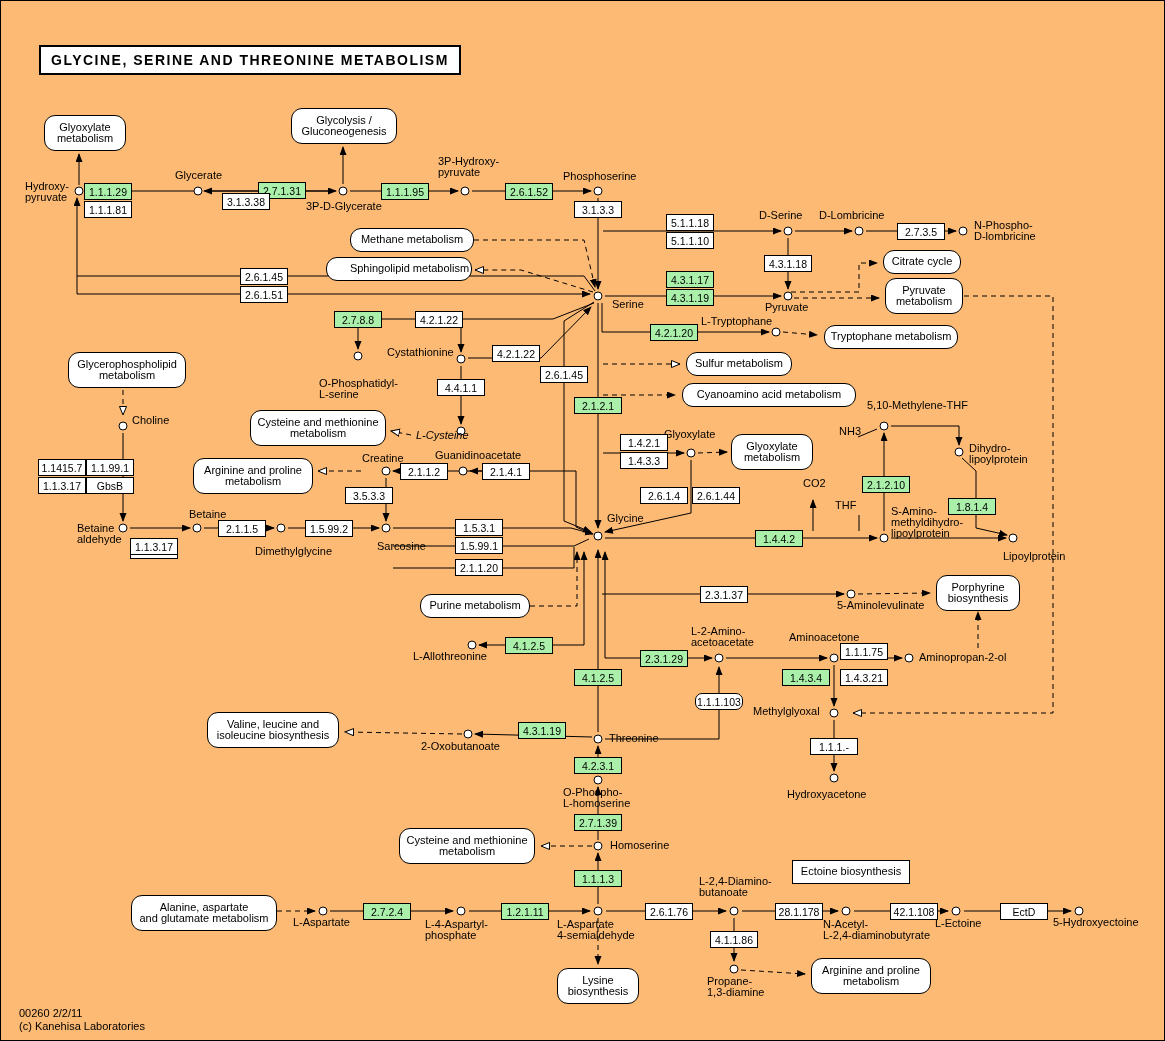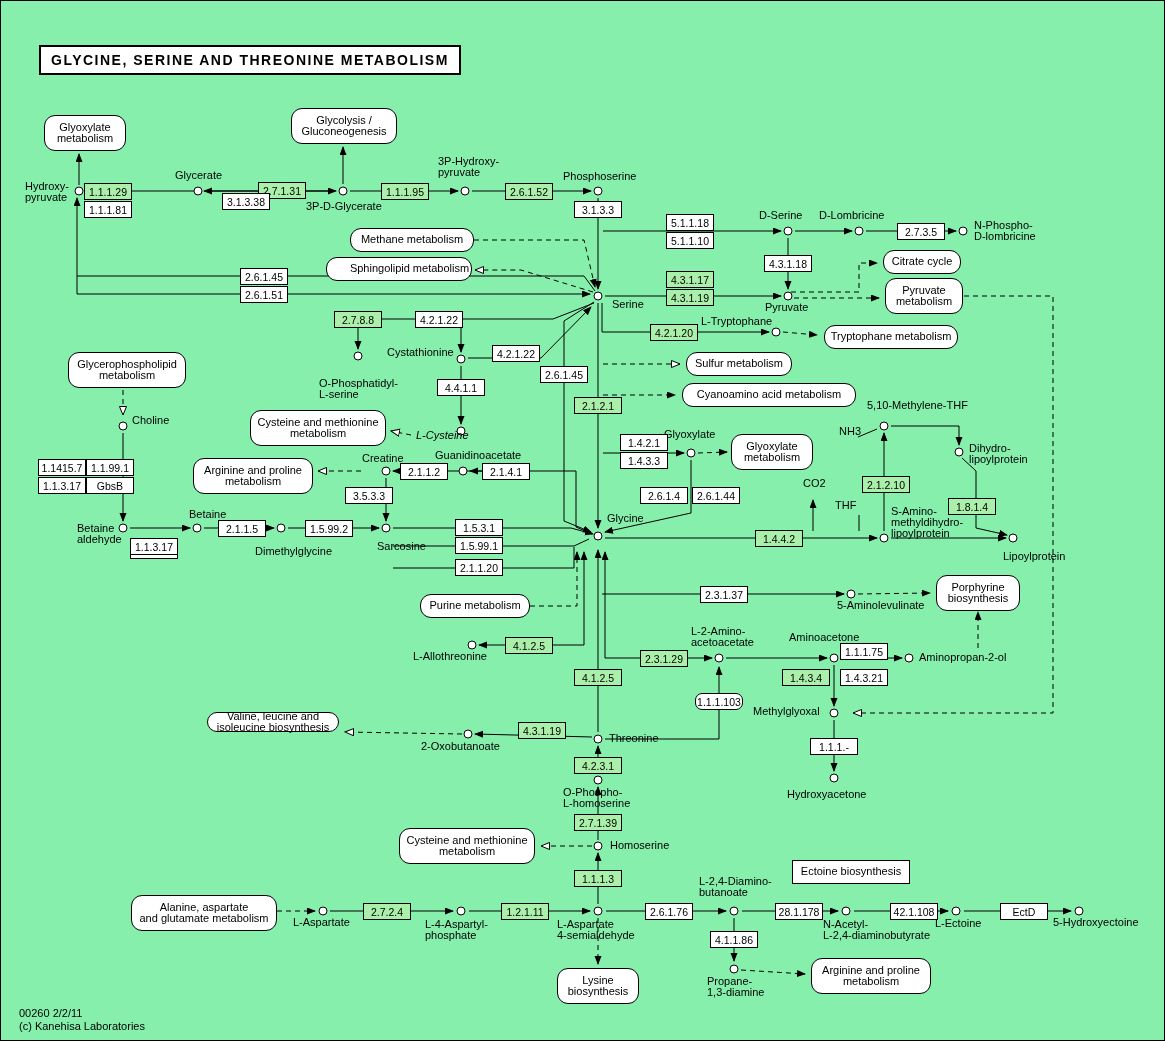--- a/index.html
+++ b/index.html
@@ -1,16 +1,16 @@
 <!DOCTYPE html>
 <html style="--hl: #aaf0aa;"><head>
 <meta charset="utf-8">
 <style>
   html,body{margin:0;padding:0;background:#fff}
-  #canvas{position:relative;width:1165px;height:1041px;background:#86efac;border:1px solid #000;
+  #canvas{position:relative;width:1165px;height:1041px;background:#fdba74;border:1px solid #000;
           box-sizing:border-box;font-family:"Liberation Sans",sans-serif;color:#000;overflow:hidden}
   #wires{position:absolute;left:0;top:0;z-index:1}
   .ln{fill:none;stroke:#000;stroke-width:1}
   .dash{stroke-dasharray:5 4}
   circle.node{fill:#fff;stroke:#000;stroke-width:1}
   .enzyme{position:absolute;width:48px;height:17px;border:1px solid #000;background:#fff;
           display:flex;align-items:center;justify-content:center;font-size:10.5px;
           box-sizing:border-box;z-index:3;white-space:nowrap}
   .enzyme.hl{background:var(--hl,#aaf0aa)}
   .pathway{position:absolute;border:1px solid #000;background:#fff;border-radius:11px;
@@ -290,21 +290,21 @@
         <div>Arginine and proline</div>
         <div>metabolism</div>
       </div>
       <div class="pathway" style="left: 419px; top: 593px; width: 110px; height: 24px;">
         <div>Purine metabolism</div>
       </div>
       <div class="pathway" style="left: 935px; top: 574px; width: 84px; height: 36px;">
         <div>Porphyrine</div>
         <div>biosynthesis</div>
       </div>
-      <div class="pathway" style="left: 206px; top: 711px; width: 132px; height: 20px;">
+      <div class="pathway" style="left: 206px; top: 711px; width: 132px; height: 36px;">
         <div>Valine, leucine and</div>
         <div>isoleucine biosynthesis</div>
       </div>
       <div class="pathway" style="left: 398px; top: 827px; width: 136px; height: 36px;">
         <div>Cysteine and methionine</div>
         <div>metabolism</div>
       </div>
       <div class="pathway rect" style="left: 791px; top: 859px; width: 118px; height: 24px;">
         <div>Ectoine biosynthesis</div>
       </div>

